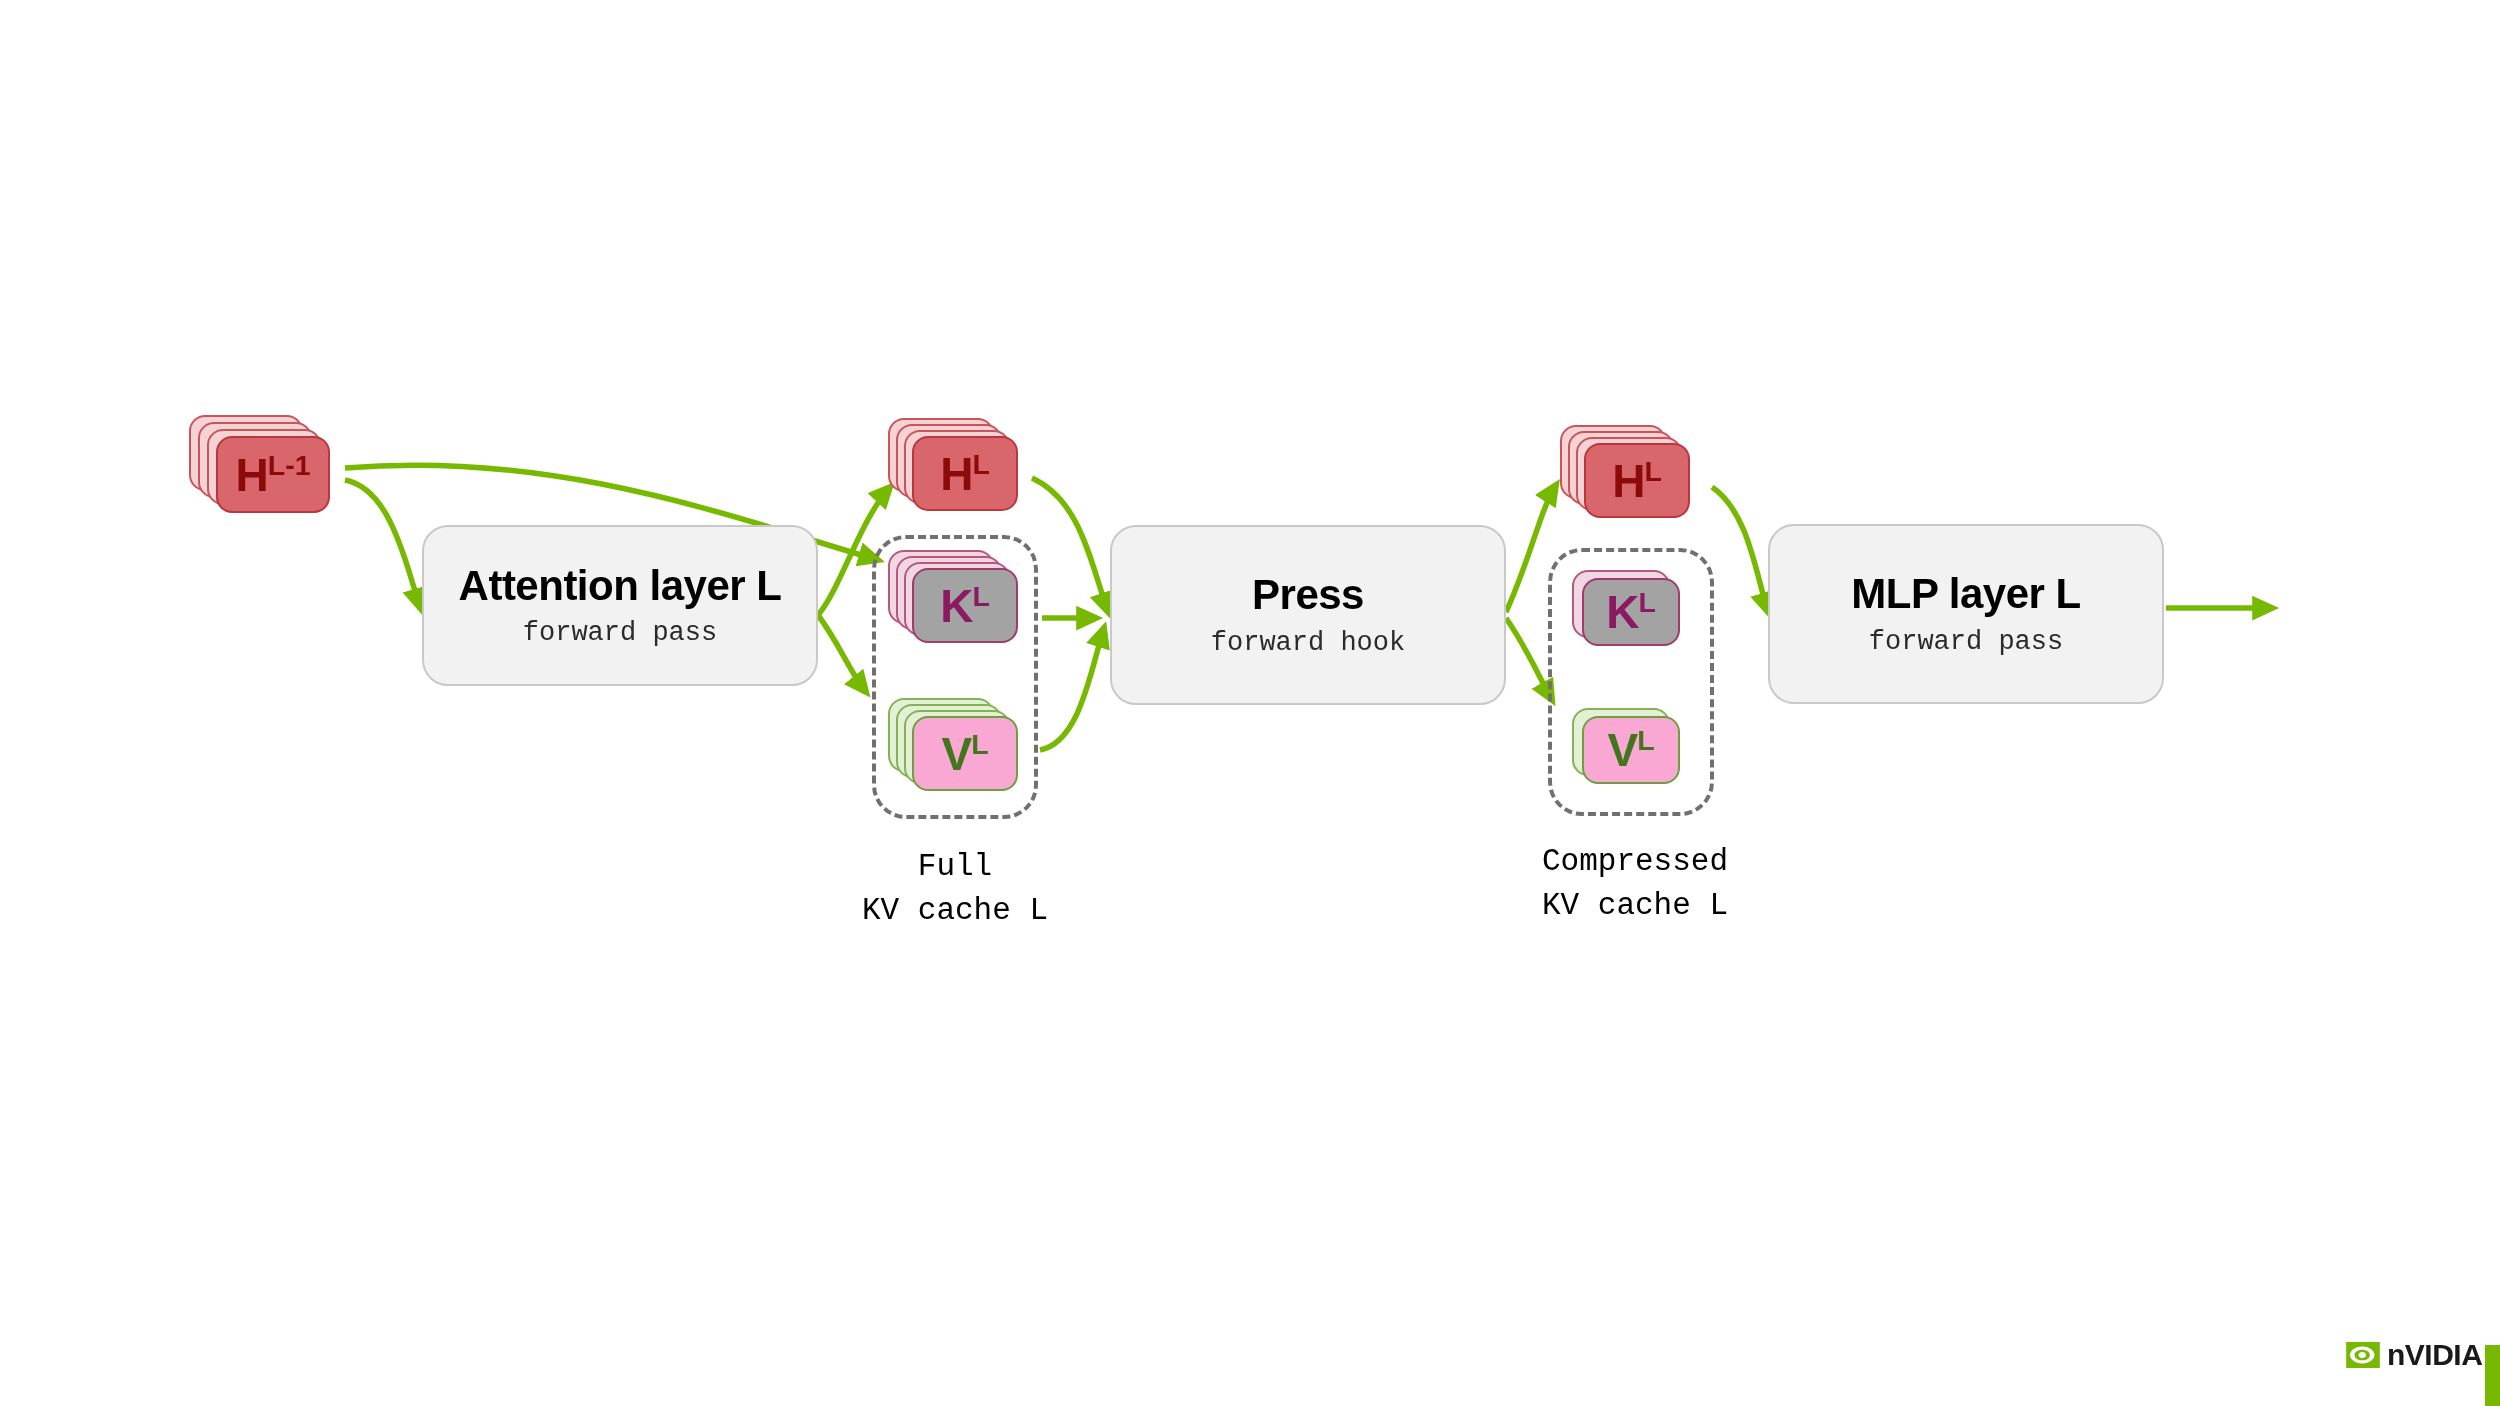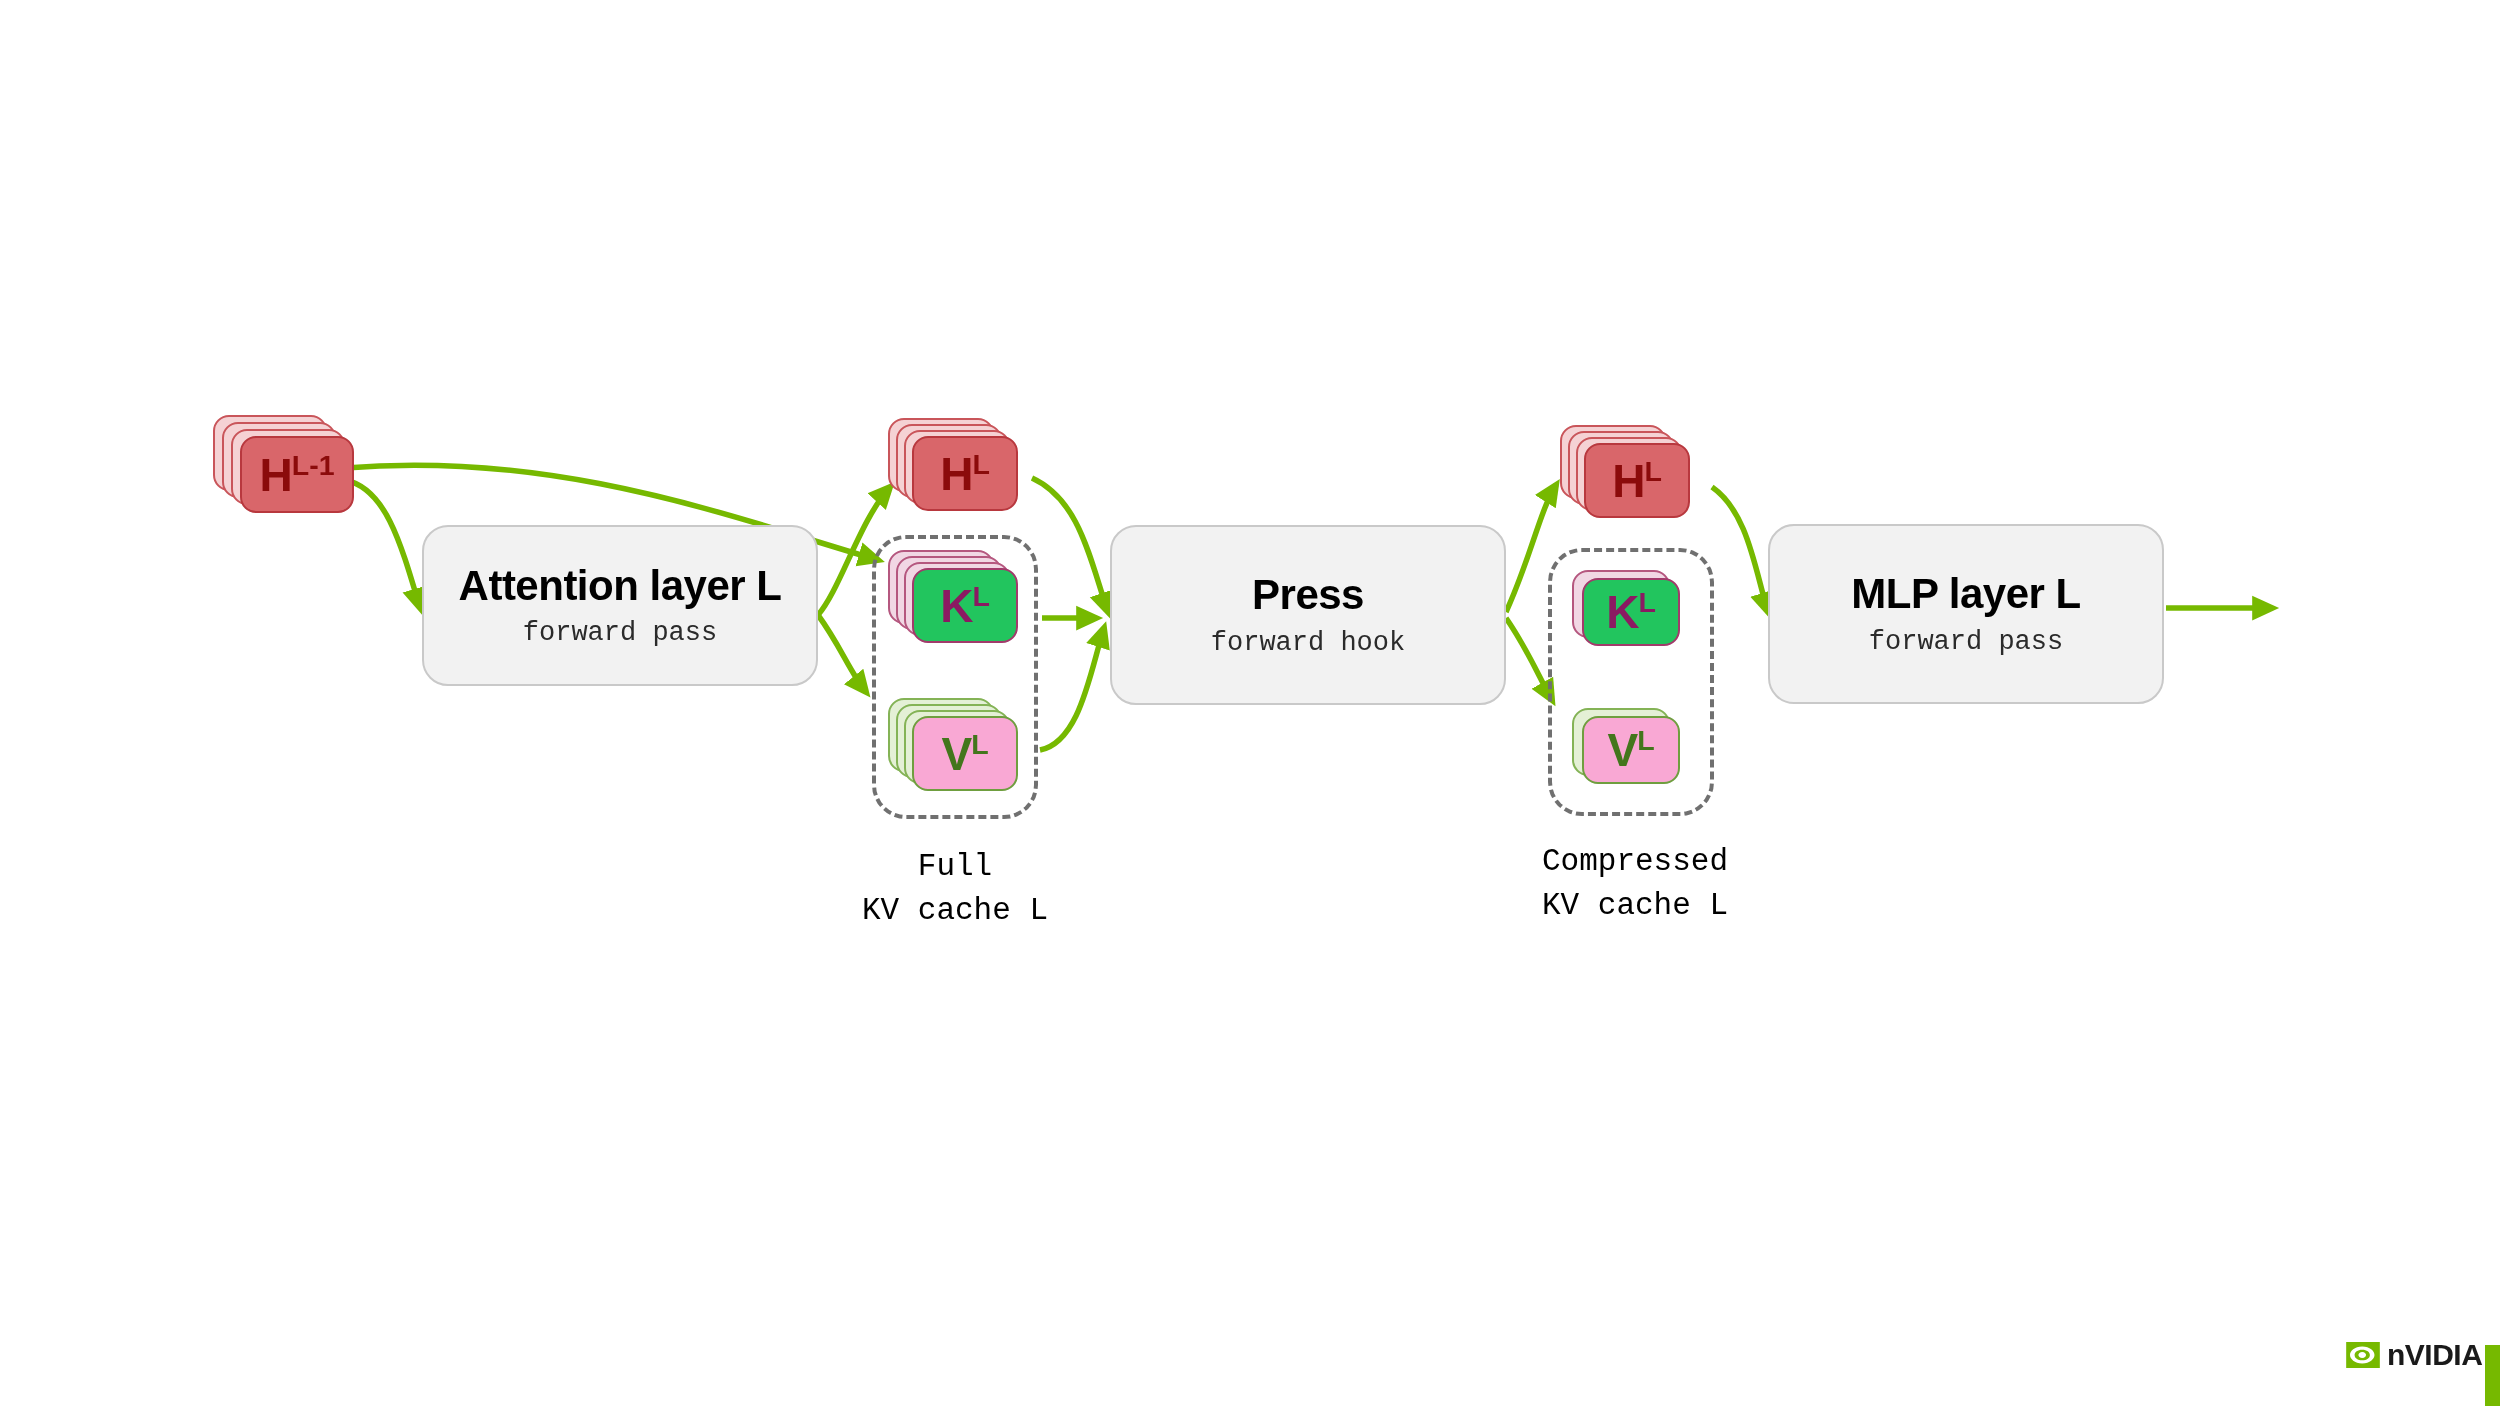--- a/index.html
+++ b/index.html
@@ -94,21 +94,21 @@
     line-height: 0;
     letter-spacing: 0;
   }
 
   
   .t-h .card-ghost { background: #f5d2d4; border-color: #c9555a; }
   .t-h .card-front { background: #d9666a; border-color: #b8383e; }
   .t-h .card-label { color: #8b0b0b; }
   
   .t-k .card-ghost { background: #f1d7e4; border-color: #b5577f; }
-  .t-k .card-front { background: #22c55e; border-color: #a23a6b; }
+  .t-k .card-front { background: #a3a3a3; border-color: #a23a6b; }
   .t-k .card-label { color: #8b1a62; }
   
   .t-v .card-ghost { background: #e4f0d6; border-color: #84b356; }
   .t-v .card-front { background: #f9a8d4; border-color: #6f9e3f; }
   .t-v .card-label { color: #43761c; }
 
   
   .kv-group {
     position: absolute;
     box-sizing: border-box;
@@ -191,21 +191,21 @@
 
       <path d="M1712,487 C1748,512 1755,570 1768,612"></path>
 
       <path d="M2166,608 L2272,608"></path>
     </g>
   </svg>
 
   <div id="group-full" class="kv-group"></div>
   <div id="group-compressed" class="kv-group"></div>
 
-  <div class="card-stack t-h" style="left:213px; top:415px; width:140px; height:98px;">
+  <div class="card-stack t-h" style="left:189px; top:415px; width:140px; height:98px;">
     <div class="card card-ghost" style="left:0px;  top:0px;  width:114px; height:76px;"></div>
     <div class="card card-ghost" style="left:9px;  top:7px;  width:114px; height:76px;"></div>
     <div class="card card-ghost" style="left:18px; top:14px; width:114px; height:76px;"></div>
     <div class="card card-front" style="left:27px; top:21px; width:114px; height:77px;">
       <span class="card-label">H<sup>L-1</sup></span>
     </div>
   </div>
 
   <div class="card-stack t-h" style="left:888px; top:418px; width:132px; height:96px;">
     <div class="card card-ghost" style="left:0px;  top:0px;  width:106px; height:74px;"></div>

